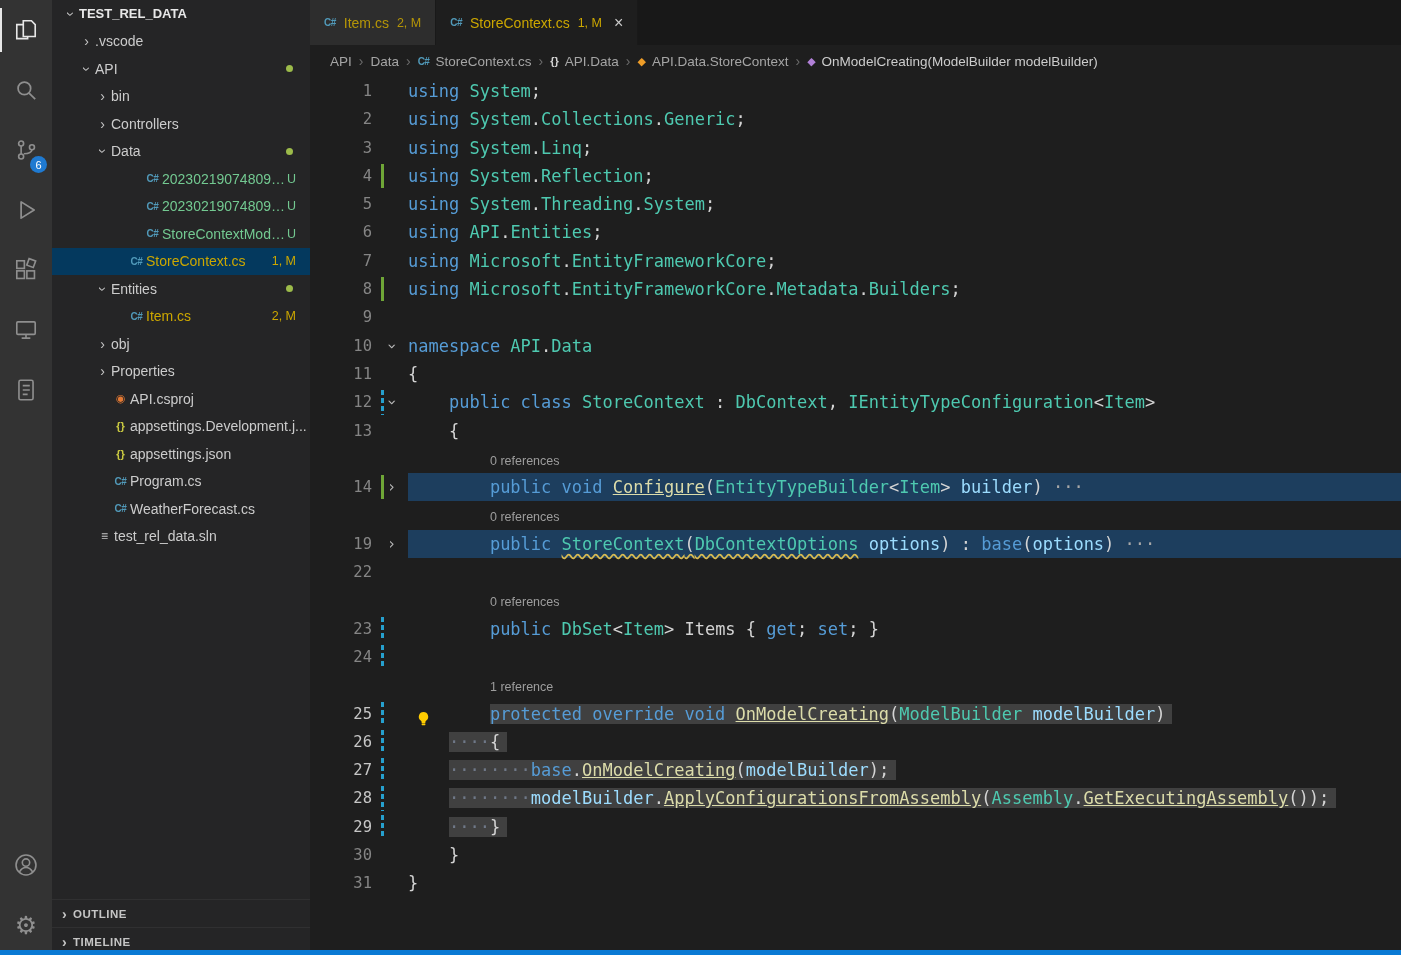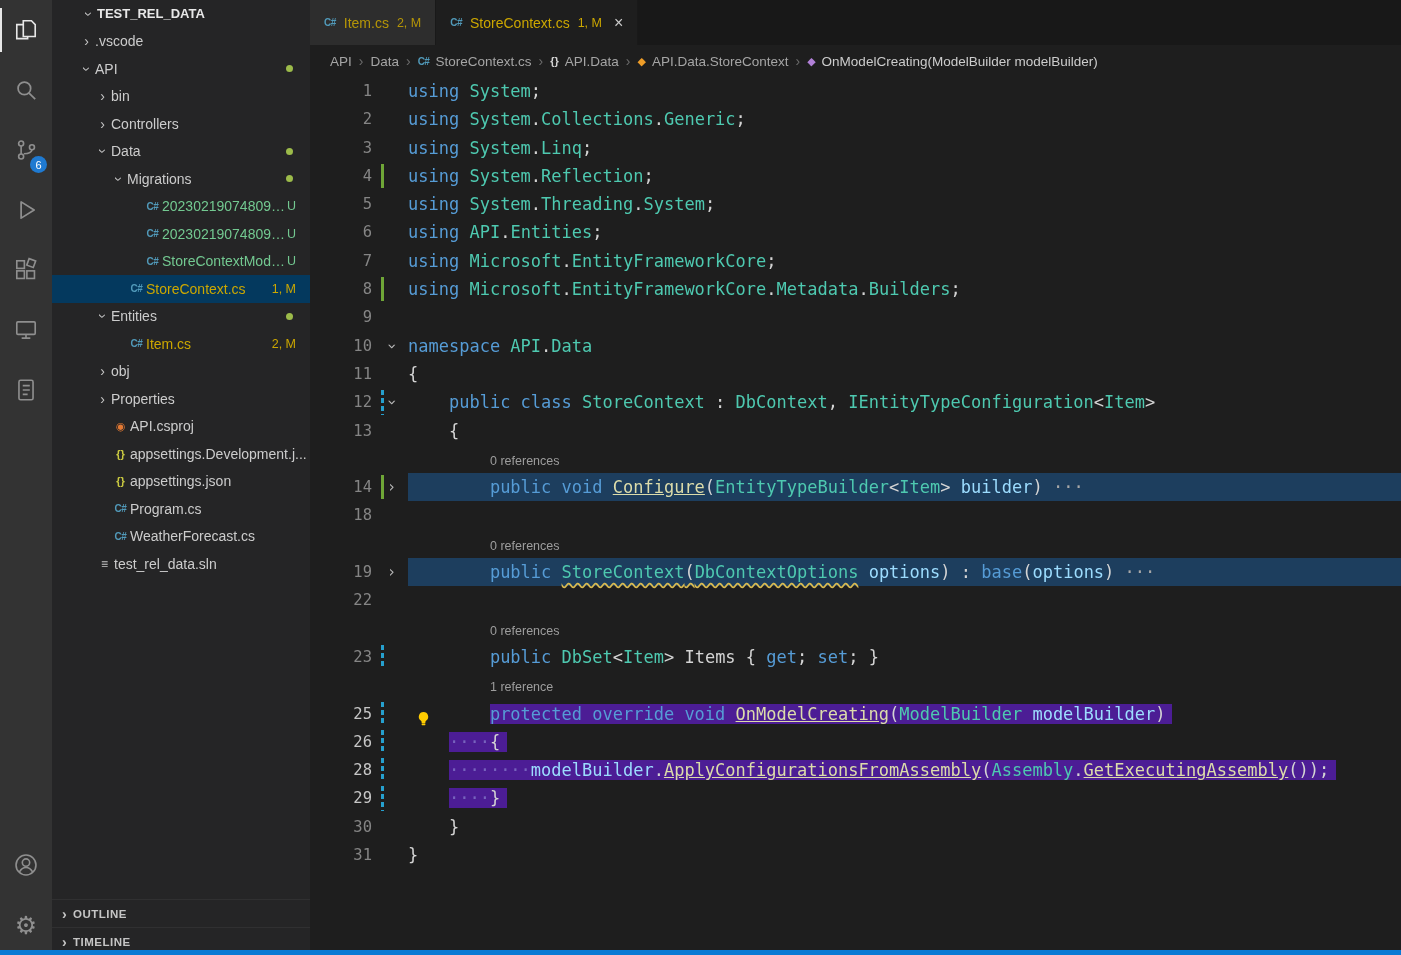--- a/index.html
+++ b/index.html
@@ -79,21 +79,21 @@
   .farrow.down { transform:rotate(90deg); }
   .lcontent { flex:1; white-space:pre; position:relative; min-width:0; }
   .lcontent.hl { background:#1d3e5e; }
   .tok.kw { color:#569cd6; }
   .tok.ty { color:#4ec9b0; }
   .tok.fn { color:#dcdcaa;text-decoration:underline; }
   .tok.va { color:#9cdcfe; }
   .tok.tx { color:#d4d4d4; }
   .tok.fold-dots { color:#a8a8a8; }
   .tok.sq { text-decoration:underline wavy #d7ba52; text-decoration-skip-ink:none; text-underline-offset:4px; }
-  .sel { background:#4c1d95; padding-right:7px; }
+  .sel { background:#404040; padding-right:7px; }
   .ws { color:rgba(190,214,255,.38); }
   .lens { font-family:"Liberation Sans", sans-serif; font-size:12.5px; color:#9d9d9d; cursor:pointer; }
   .bulb { position:absolute; left:8px; top:6px; }
 
   
   .statusbar { position:absolute; left:0; right:0; bottom:0; height:5px; background:#0a7ad4; z-index:5; }
 </style>
 </head>
 <body>
 
@@ -169,21 +169,21 @@
           </g>
         </svg>
       </div>
       <div class="ab-item">
         <span class="gear">⚙</span>
       </div>
     </div>
 
   <aside class="sidebar">
     <div class="tree">
-        <div class="srow root" style="padding-left: 10px; margin-left: 18px;">
+        <div class="srow root" style="padding-left: 10px;">
           <span class="schev down">›</span>
           <span class="slabel">TEST_REL_DATA</span>
         </div>
         <div class="srow" style="padding-left: 26px;">
           <span class="schev">›</span>
           <span class="slabel">.vscode</span>
         </div>
         <div class="srow" style="padding-left: 26px;">
           <span class="schev down">›</span>
           <span class="slabel">API</span>
@@ -193,25 +193,20 @@
           <span class="schev">›</span>
           <span class="slabel">bin</span>
         </div>
         <div class="srow" style="padding-left: 42px;">
           <span class="schev">›</span>
           <span class="slabel">Controllers</span>
         </div>
         <div class="srow" style="padding-left: 42px;">
           <span class="schev down">›</span>
           <span class="slabel">Data</span>
-          <span class="sdot"></span>
-        </div>
-        <div class="srow" style="padding-left: 58px;">
-          <span class="schev down">›</span>
-          <span class="slabel">Migrations</span>
           <span class="sdot"></span>
         </div>
         <div class="srow" style="padding-left: 74px;">
           <span class="schev"></span>
           <span class="sficon i-cs">C#</span>
           <span class="slabel untracked">20230219074809_I...</span>
           <span class="sbadge u">U</span>
         </div>
         <div class="srow" style="padding-left: 74px;">
           <span class="schev"></span>
@@ -418,52 +413,54 @@
         </div>
         <div class="crow">
           <div class="lnum">14</div>
           <div class="lgut">
             <span class="chg add"></span>
             <span class="farrow">›</span>
           </div>
           <div class="lcontent hl"><span class="tok tx">        </span><span class="tok kw">public </span><span class="tok kw">void </span><span class="tok fn">Configure</span><span class="tok tx">(</span><span class="tok ty">EntityTypeBuilder</span><span class="tok tx">&lt;</span><span class="tok ty">Item</span><span class="tok tx">&gt; </span><span class="tok va">builder</span><span class="tok tx">)</span><span class="tok fold-dots"> ···</span></div>
         </div>
         <div class="crow">
-          <div class="lnum">18</div>
+          <div class="lnum"></div>
+          <div class="lgut"></div>
+          <div class="lcontent"><span class="lens" style="margin-left: 82px;">0 references</span></div>
+        </div>
+        <div class="crow">
+          <div class="lnum">19</div>
+          <div class="lgut">
+            <span class="farrow">›</span>
+          </div>
+          <div class="lcontent hl"><span class="tok tx">        </span><span class="tok kw">public </span><span class="tok ty sq">StoreContext</span><span class="tok tx sq">(</span><span class="tok ty sq">DbContextOptions</span><span class="tok tx"> </span><span class="tok va">options</span><span class="tok tx">) : </span><span class="tok kw">base</span><span class="tok tx">(</span><span class="tok va">options</span><span class="tok tx">)</span><span class="tok fold-dots"> ···</span></div>
+        </div>
+        <div class="crow">
+          <div class="lnum">22</div>
           <div class="lgut"></div>
           <div class="lcontent"></div>
         </div>
         <div class="crow">
           <div class="lnum"></div>
           <div class="lgut"></div>
           <div class="lcontent"><span class="lens" style="margin-left: 82px;">0 references</span></div>
         </div>
         <div class="crow">
-          <div class="lnum">19</div>
-          <div class="lgut">
-            <span class="farrow">›</span>
-          </div>
-          <div class="lcontent hl"><span class="tok tx">        </span><span class="tok kw">public </span><span class="tok ty sq">StoreContext</span><span class="tok tx sq">(</span><span class="tok ty sq">DbContextOptions</span><span class="tok tx"> </span><span class="tok va">options</span><span class="tok tx">) : </span><span class="tok kw">base</span><span class="tok tx">(</span><span class="tok va">options</span><span class="tok tx">)</span><span class="tok fold-dots"> ···</span></div>
-        </div>
-        <div class="crow">
-          <div class="lnum">22</div>
-          <div class="lgut"></div>
+          <div class="lnum">23</div>
+          <div class="lgut">
+            <span class="chg mod"></span>
+          </div>
+          <div class="lcontent"><span class="tok tx">        </span><span class="tok kw">public </span><span class="tok ty">DbSet</span><span class="tok tx">&lt;</span><span class="tok ty">Item</span><span class="tok tx">&gt; </span><span class="tok tx">Items </span><span class="tok tx">{ </span><span class="tok kw">get</span><span class="tok tx">; </span><span class="tok kw">set</span><span class="tok tx">; </span><span class="tok tx">}</span></div>
+        </div>
+        <div class="crow">
+          <div class="lnum">24</div>
+          <div class="lgut">
+            <span class="chg mod"></span>
+          </div>
           <div class="lcontent"></div>
-        </div>
-        <div class="crow">
-          <div class="lnum"></div>
-          <div class="lgut"></div>
-          <div class="lcontent"><span class="lens" style="margin-left: 82px;">0 references</span></div>
-        </div>
-        <div class="crow">
-          <div class="lnum">23</div>
-          <div class="lgut">
-            <span class="chg mod"></span>
-          </div>
-          <div class="lcontent"><span class="tok tx">        </span><span class="tok kw">public </span><span class="tok ty">DbSet</span><span class="tok tx">&lt;</span><span class="tok ty">Item</span><span class="tok tx">&gt; </span><span class="tok tx">Items </span><span class="tok tx">{ </span><span class="tok kw">get</span><span class="tok tx">; </span><span class="tok kw">set</span><span class="tok tx">; </span><span class="tok tx">}</span></div>
         </div>
         <div class="crow">
           <div class="lnum"></div>
           <div class="lgut"></div>
           <div class="lcontent"><span class="lens" style="margin-left: 82px;">1 reference</span></div>
         </div>
         <div class="crow">
           <div class="lnum bright">25</div>
           <div class="lgut">
             <span class="chg mod"></span>
@@ -474,20 +471,27 @@
               </svg></span><span class="tok tx">        </span><span class="sel"><span class="tok kw">protected </span><span class="tok kw">override </span><span class="tok kw">void </span><span class="tok fn">OnModelCreating</span><span class="tok tx">(</span><span class="tok ty">ModelBuilder </span><span class="tok va">modelBuilder</span><span class="tok tx">)</span></span></div>
         </div>
         <div class="crow">
           <div class="lnum bright">26</div>
           <div class="lgut">
             <span class="chg mod"></span>
           </div>
           <div class="lcontent"><span class="tok tx">    </span><span class="sel"><span class="ws">····</span><span class="tok tx">{</span></span></div>
         </div>
         <div class="crow">
+          <div class="lnum bright">27</div>
+          <div class="lgut">
+            <span class="chg mod"></span>
+          </div>
+          <div class="lcontent"><span class="tok tx">    </span><span class="sel"><span class="ws">········</span><span class="tok kw">base</span><span class="tok tx">.</span><span class="tok fn">OnModelCreating</span><span class="tok tx">(</span><span class="tok va">modelBuilder</span><span class="tok tx">);</span></span></div>
+        </div>
+        <div class="crow">
           <div class="lnum bright">28</div>
           <div class="lgut">
             <span class="chg mod"></span>
           </div>
           <div class="lcontent"><span class="tok tx">    </span><span class="sel"><span class="ws">········</span><span class="tok va">modelBuilder</span><span class="tok tx">.</span><span class="tok fn">ApplyConfigurationsFromAssembly</span><span class="tok tx">(</span><span class="tok ty">Assembly</span><span class="tok tx">.</span><span class="tok fn">GetExecutingAssembly</span><span class="tok tx">());</span></span></div>
         </div>
         <div class="crow">
           <div class="lnum bright">29</div>
           <div class="lgut">
             <span class="chg mod"></span>

